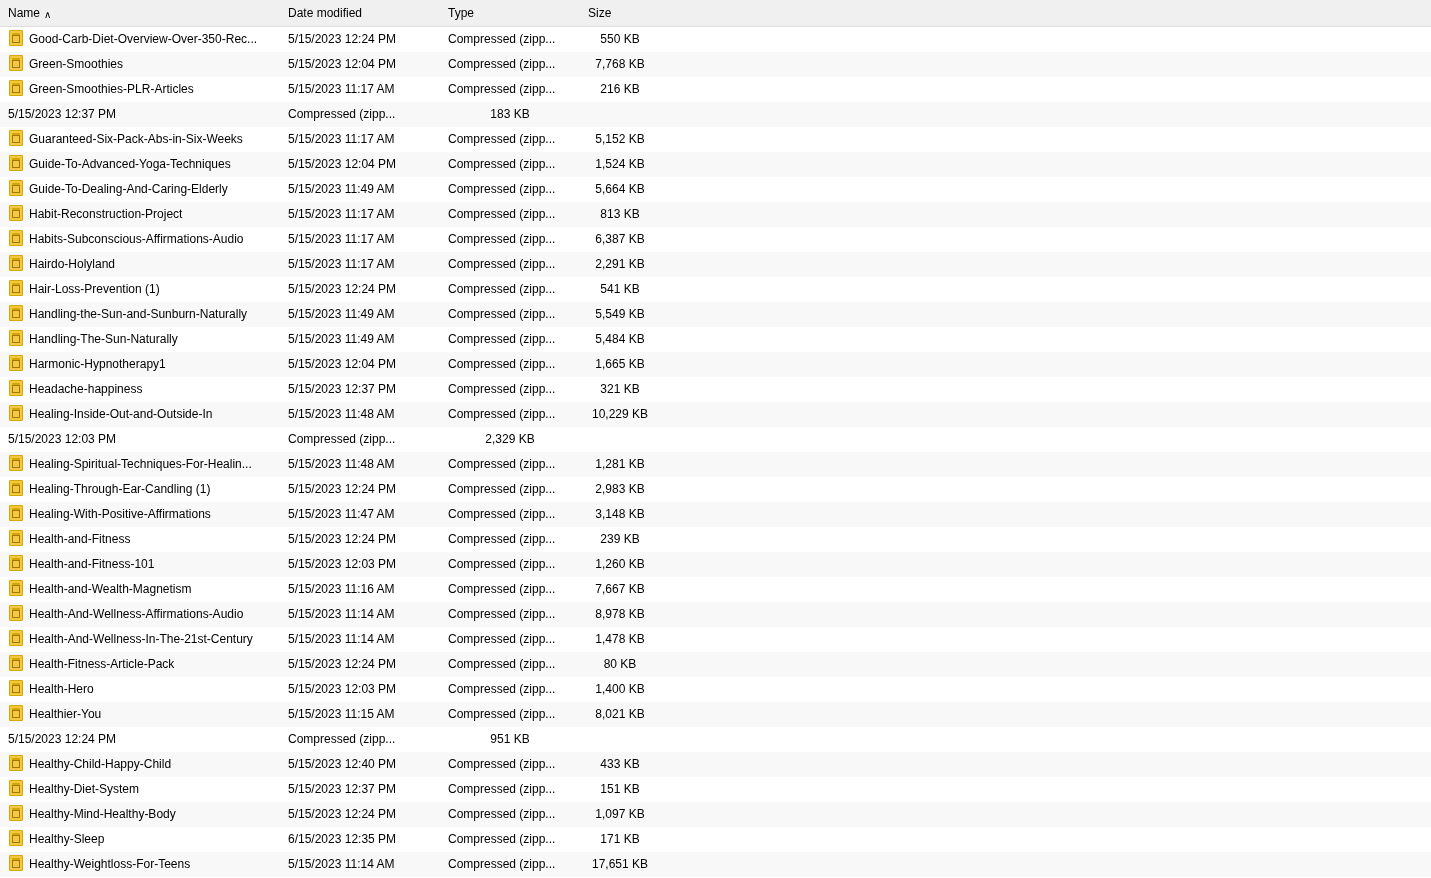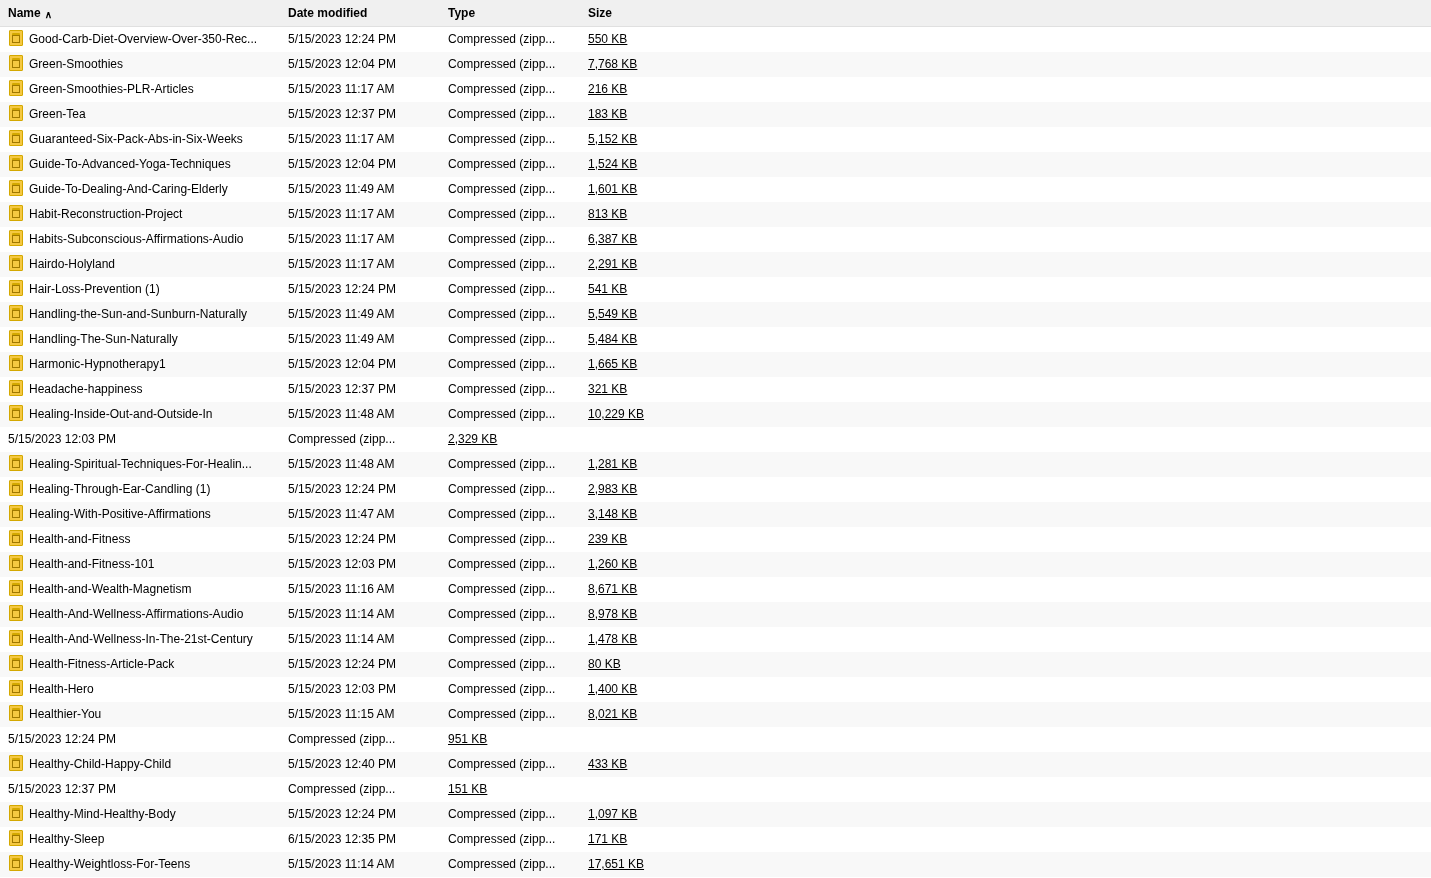--- a/index.html
+++ b/index.html
@@ -19,21 +19,21 @@
       display: grid;
       grid-template-columns: 280px 160px 140px 80px;
       padding: 3px 0;
       border-bottom: 1px solid #e0e0e0;
       background: #f0f0f0;
       position: sticky;
       top: 0;
     }
     .header-cell {
       padding: 3px 8px;
-      font-weight: 700;
+      font-weight: 400;
       font-size: 12px;
       color: #000;
       cursor: pointer;
       user-select: none;
       display: flex;
       align-items: flex-end;
       gap: 4px;
     }
     .header-cell.active {
       color: #000;
@@ -102,22 +102,21 @@
       content: '';
       width: 6px;
       height: 6px;
       border: 1px solid #a07800;
       position: absolute;
       bottom: 2px;
       left: 50%;
       transform: translateX(-50%);
     }
     .size-cell {
-      text-align: left;
-      text-decoration: underline;
+      text-align: center;
     }
   </style>
 </head>
 <body>
 
 <div class="file-explorer">
   <div class="table-header">
     <div class="header-cell active">
       <span>Name</span>
       <span class="sort-arrow">∧</span>
@@ -161,26 +160,20 @@
           <span class="file-icon">
             <div class="zip-icon"></div>
           </span>
           <span>Green-Smoothies-PLR-Articles</span>
         </div>
         <div class="file-cell">5/15/2023 11:17 AM</div>
         <div class="file-cell">Compressed (zipp...</div>
         <div class="file-cell size-cell">216 KB</div>
       </div>
       <div class="file-row">
-        <div class="file-cell name-cell">
-          <span class="file-icon">
-            <div class="zip-icon"></div>
-          </span>
-          <span>Green-Tea</span>
-        </div>
         <div class="file-cell">5/15/2023 12:37 PM</div>
         <div class="file-cell">Compressed (zipp...</div>
         <div class="file-cell size-cell">183 KB</div>
       </div>
       <div class="file-row">
         <div class="file-cell name-cell">
           <span class="file-icon">
             <div class="zip-icon"></div>
           </span>
           <span>Guaranteed-Six-Pack-Abs-in-Six-Weeks</span>
@@ -202,21 +195,21 @@
       </div>
       <div class="file-row">
         <div class="file-cell name-cell">
           <span class="file-icon">
             <div class="zip-icon"></div>
           </span>
           <span>Guide-To-Dealing-And-Caring-Elderly</span>
         </div>
         <div class="file-cell">5/15/2023 11:49 AM</div>
         <div class="file-cell">Compressed (zipp...</div>
-        <div class="file-cell size-cell">1,601 KB</div>
+        <div class="file-cell size-cell">5,664 KB</div>
       </div>
       <div class="file-row">
         <div class="file-cell name-cell">
           <span class="file-icon">
             <div class="zip-icon"></div>
           </span>
           <span>Habit-Reconstruction-Project</span>
         </div>
         <div class="file-cell">5/15/2023 11:17 AM</div>
         <div class="file-cell">Compressed (zipp...</div>
@@ -372,21 +365,21 @@
       </div>
       <div class="file-row">
         <div class="file-cell name-cell">
           <span class="file-icon">
             <div class="zip-icon"></div>
           </span>
           <span>Health-and-Wealth-Magnetism</span>
         </div>
         <div class="file-cell">5/15/2023 11:16 AM</div>
         <div class="file-cell">Compressed (zipp...</div>
-        <div class="file-cell size-cell">8,671 KB</div>
+        <div class="file-cell size-cell">7,667 KB</div>
       </div>
       <div class="file-row">
         <div class="file-cell name-cell">
           <span class="file-icon">
             <div class="zip-icon"></div>
           </span>
           <span>Health-And-Wellness-Affirmations-Audio</span>
         </div>
         <div class="file-cell">5/15/2023 11:14 AM</div>
         <div class="file-cell">Compressed (zipp...</div>
@@ -446,20 +439,26 @@
           <span class="file-icon">
             <div class="zip-icon"></div>
           </span>
           <span>Healthy-Child-Happy-Child</span>
         </div>
         <div class="file-cell">5/15/2023 12:40 PM</div>
         <div class="file-cell">Compressed (zipp...</div>
         <div class="file-cell size-cell">433 KB</div>
       </div>
       <div class="file-row">
+        <div class="file-cell name-cell">
+          <span class="file-icon">
+            <div class="zip-icon"></div>
+          </span>
+          <span>Healthy-Diet-System</span>
+        </div>
         <div class="file-cell">5/15/2023 12:37 PM</div>
         <div class="file-cell">Compressed (zipp...</div>
         <div class="file-cell size-cell">151 KB</div>
       </div>
       <div class="file-row">
         <div class="file-cell name-cell">
           <span class="file-icon">
             <div class="zip-icon"></div>
           </span>
           <span>Healthy-Mind-Healthy-Body</span>

